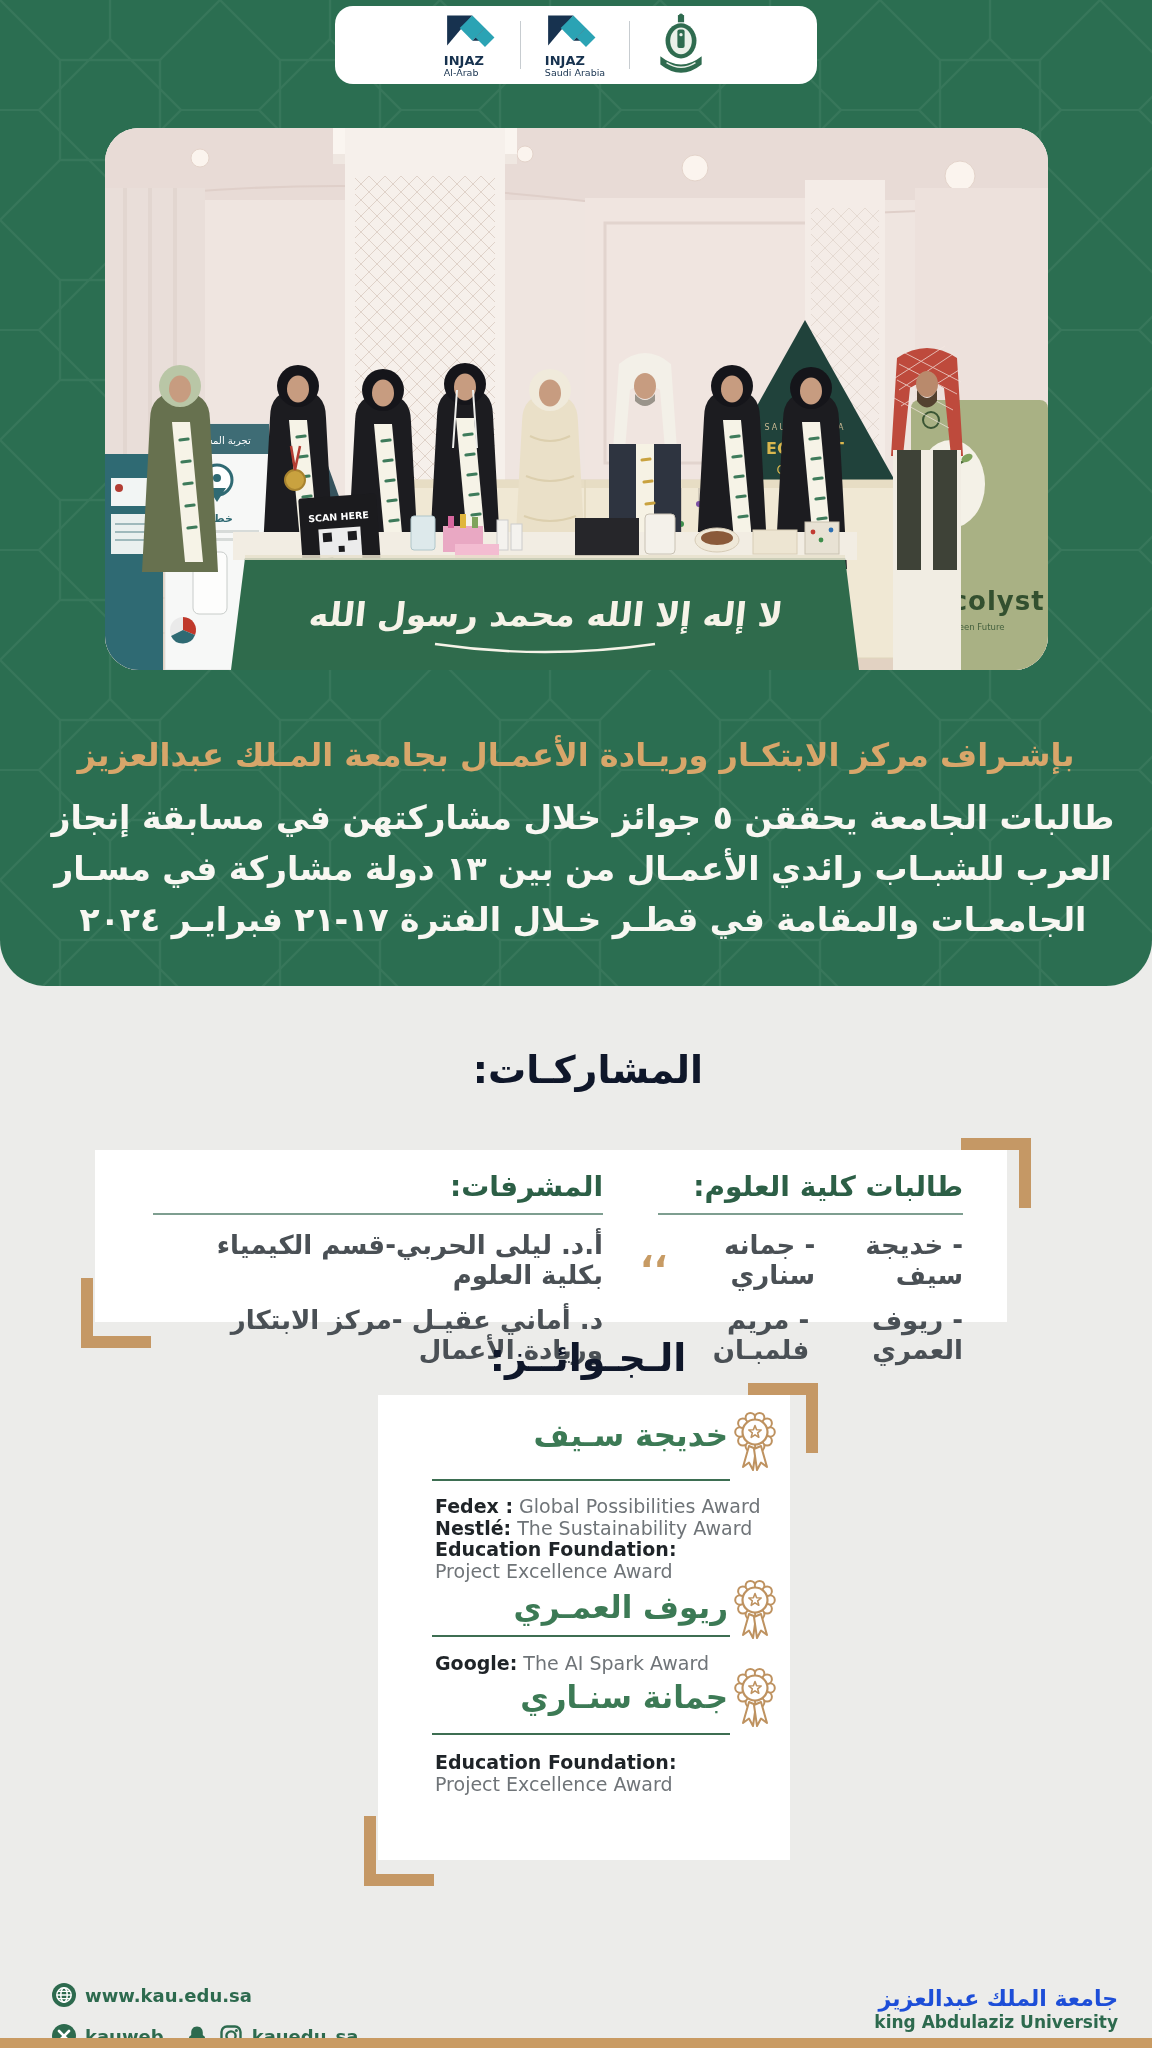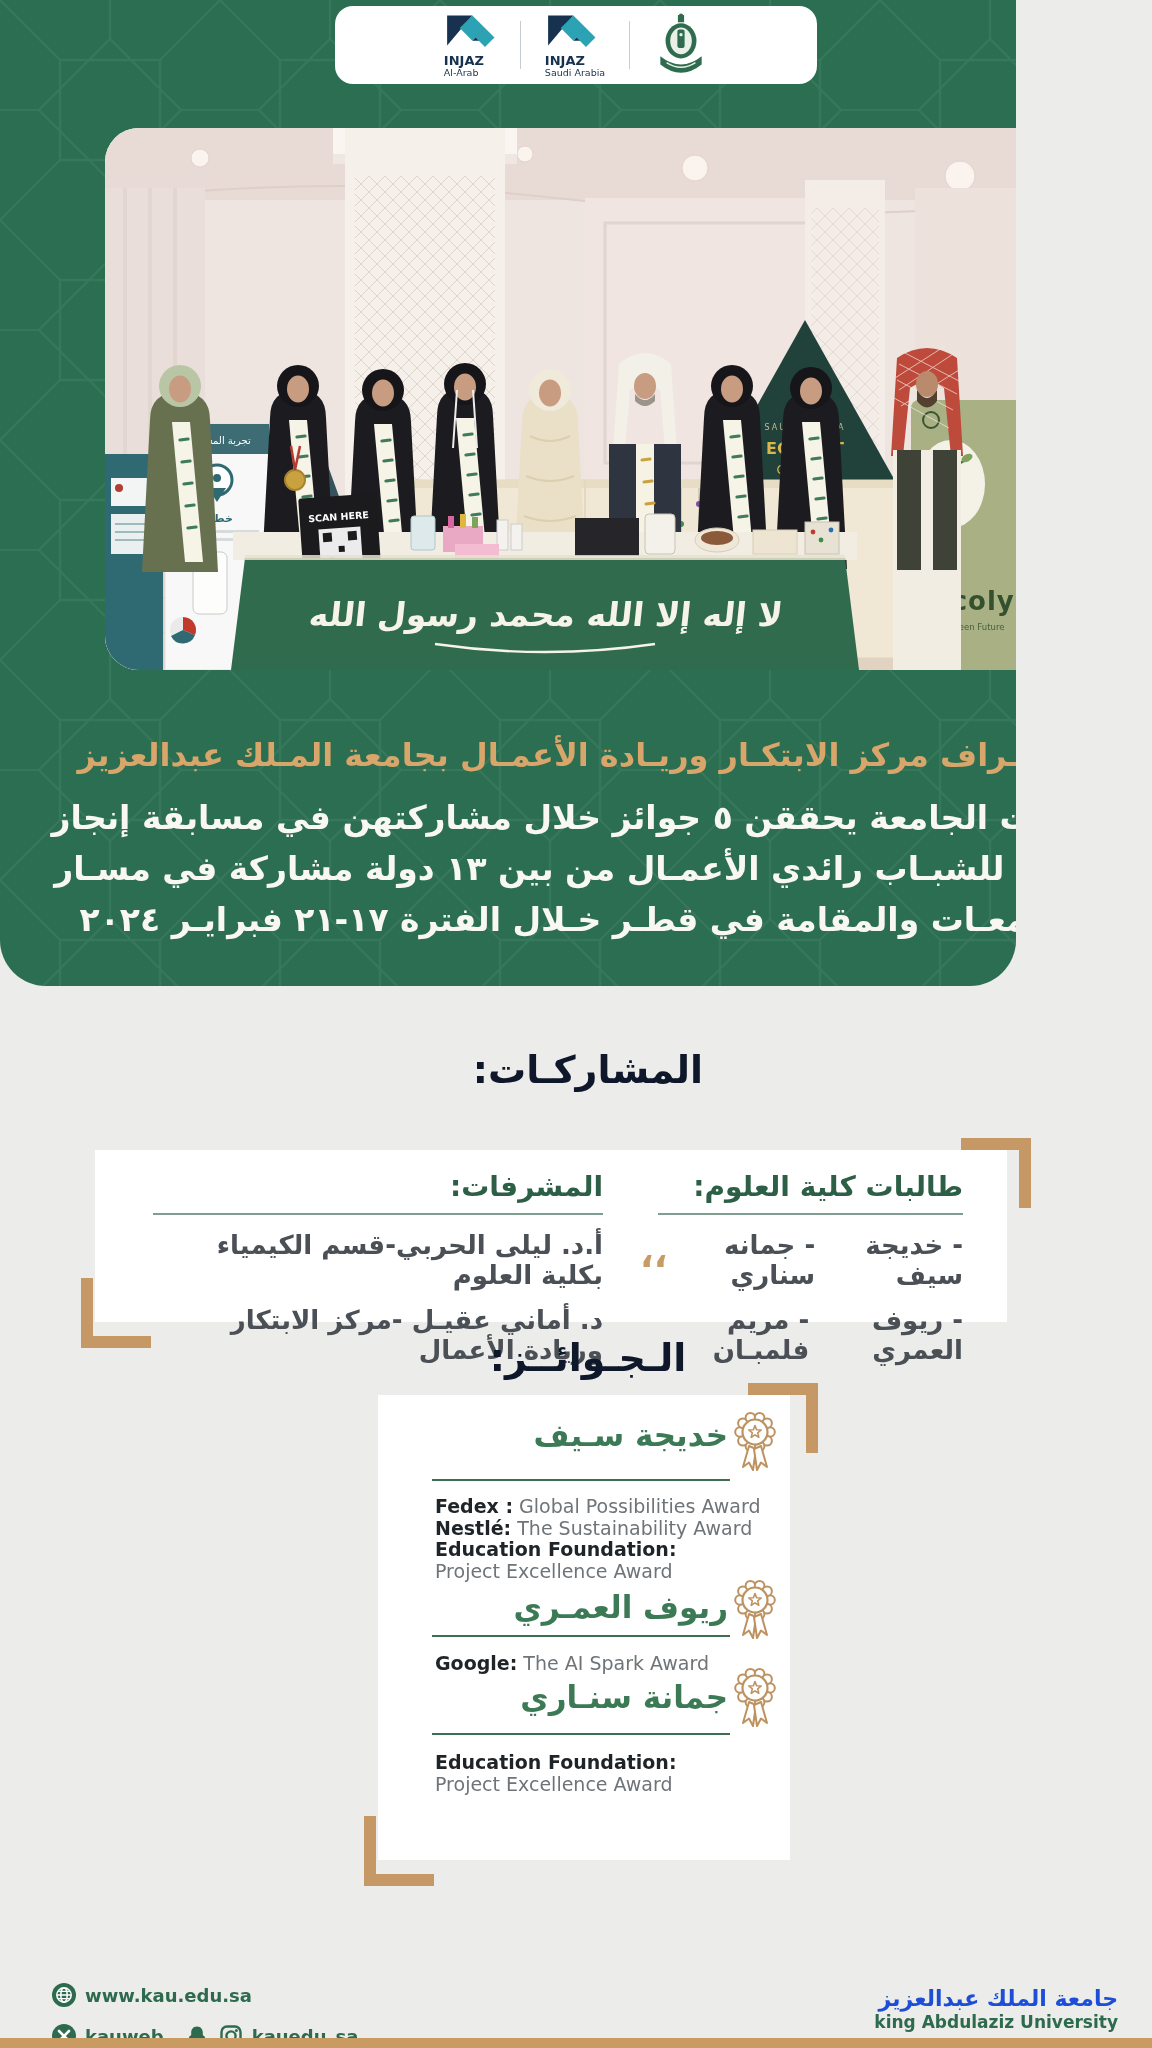--- a/index.html
+++ b/index.html
@@ -1,19 +1,19 @@
 <!DOCTYPE html>
 <html lang="ar"><head>
 <meta charset="utf-8">
 <style>
   html,body{margin:0;padding:0;background:#ECECEA;}
   .canvas{position:relative;width:1152px;height:2048px;background:#ECECEA;overflow:hidden;
           font-family:"DejaVu Sans",sans-serif;}
   
-  .green-panel{position:absolute;left:0;top:0;width:1016px;height:986px;
+  .green-panel{position:absolute;left:0;top:0;width:1152px;height:986px;
                background:#2B6E51;border-radius:0 0 46px 46px;overflow:hidden;}
   .pattern-svg{position:absolute;left:0;top:0;}
   
   .logo-card{position:absolute;left:335px;top:6px;width:482px;height:78px;background:#FFFFFF;
              border-radius:18px;display:flex;align-items:center;justify-content:center;gap:24px;}
   .logo-block{display:flex;flex-direction:column;align-items:flex-start;}
   .logo-name{font-size:13px;font-weight:bold;color:#17324F;line-height:13px;margin-top:2px;}
   .logo-sub{font-size:9.5px;color:#17324F;line-height:11px;}
   .logo-divider{width:1px;height:48px;background:#C7CCD0;}
   

